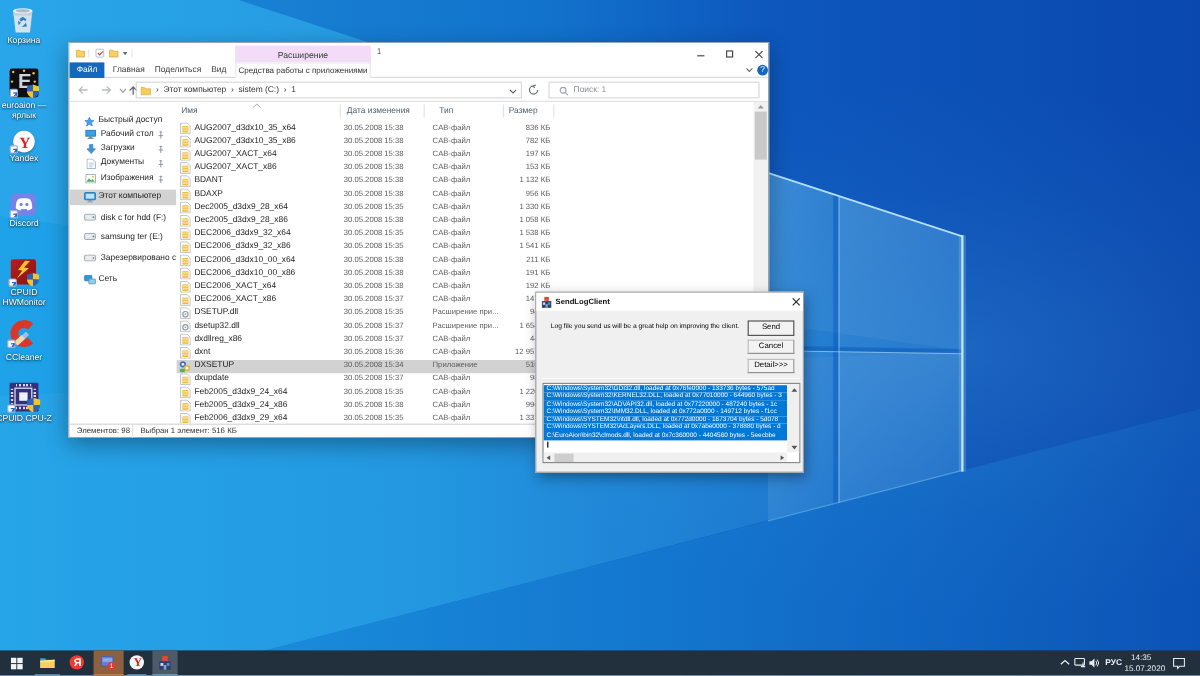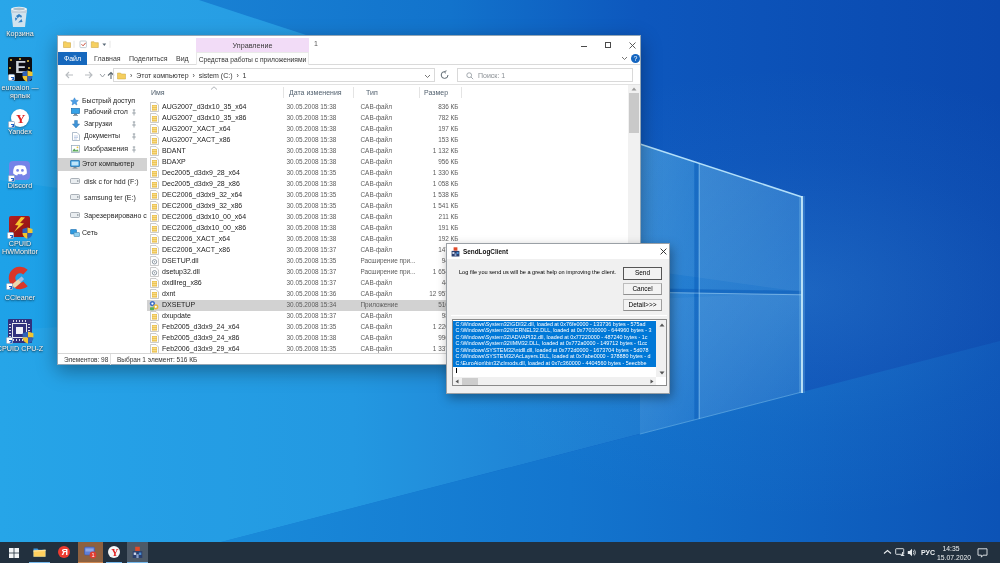--- a/index.html
+++ b/index.html
@@ -163,21 +163,21 @@
  <div class="abs" style="left:0;top:0;width:582px;height:16px;background:#fff;">
    <svg class="abs" style="left:5px;top:4px;" width="110" height="9" viewBox="0 0 110 9">
      <path d="M0.5 1.8 h2.8 l0.8 0.9 h3.4 v4.8 h-7 z" fill="#f6d060" stroke="#cfa845" stroke-width="0.6"></path>
      <line x1="11" y1="0.8" x2="11" y2="7.8" stroke="#e0e0e0" stroke-width="0.8"></line>
      <rect x="17" y="1" width="6.4" height="6.6" rx="0.8" fill="#fff" stroke="#a8b8c4" stroke-width="0.7"></rect>
      <path d="M18.5 4.2 l1.6 1.6 2.6-3" stroke="#c94a38" stroke-width="1" fill="none"></path>
      <path d="M28.3 1.8 h2.8 l0.8 0.9 h3.4 v4.8 h-7 z" fill="#f6d060" stroke="#cfa845" stroke-width="0.6"></path>
      <path d="M39.4 3.4 h3.8 l-1.9 2.6 z" fill="#5a6a78"></path>
      <line x1="47" y1="0.8" x2="47" y2="7.8" stroke="#e0e0e0" stroke-width="0.8"></line>
    </svg>
-   <div class="abs" style="left:138px;top:1.5px;width:113px;height:14.5px;background:#f2dcf7;text-align:center;font-size:7.2px;color:#3a3a3a;line-height:15px;">Управление</div>
+   <div class="abs" style="left:138px;top:1.5px;width:113px;height:14.5px;background:#f2dcf7;text-align:center;font-size:7.2px;color:#3a3a3a;line-height:15px;">Расширение</div>
    <div class="abs" style="left:256px;top:4px;font-size:7px;color:#555;">1</div>
    <div class="abs" style="left:522.5px;top:9.5px;width:6px;height:1px;background:#4a4a4a;"></div>
    <div class="abs" style="left:547px;top:5.5px;width:6px;height:6px;border:1px solid #4a4a4a;"></div>
    <svg class="abs" style="left:570.5px;top:5.5px;" width="7" height="7" viewBox="0 0 7 7">
         <path d="M0.5 0.5 L6.5 6.5 M6.5 0.5 L0.5 6.5" stroke="#4a4a4a" stroke-width="0.9"></path>
       </svg>
  </div>
 
  <div class="abs" style="left:0;top:16px;width:582px;height:13px;background:#fff;border-bottom:1px solid #dadada;">
    <div class="abs" style="left:0;top:0;width:29px;height:13px;background:#1668bd;color:#fff;font-size:7px;text-align:center;line-height:13px;">Файл</div>

